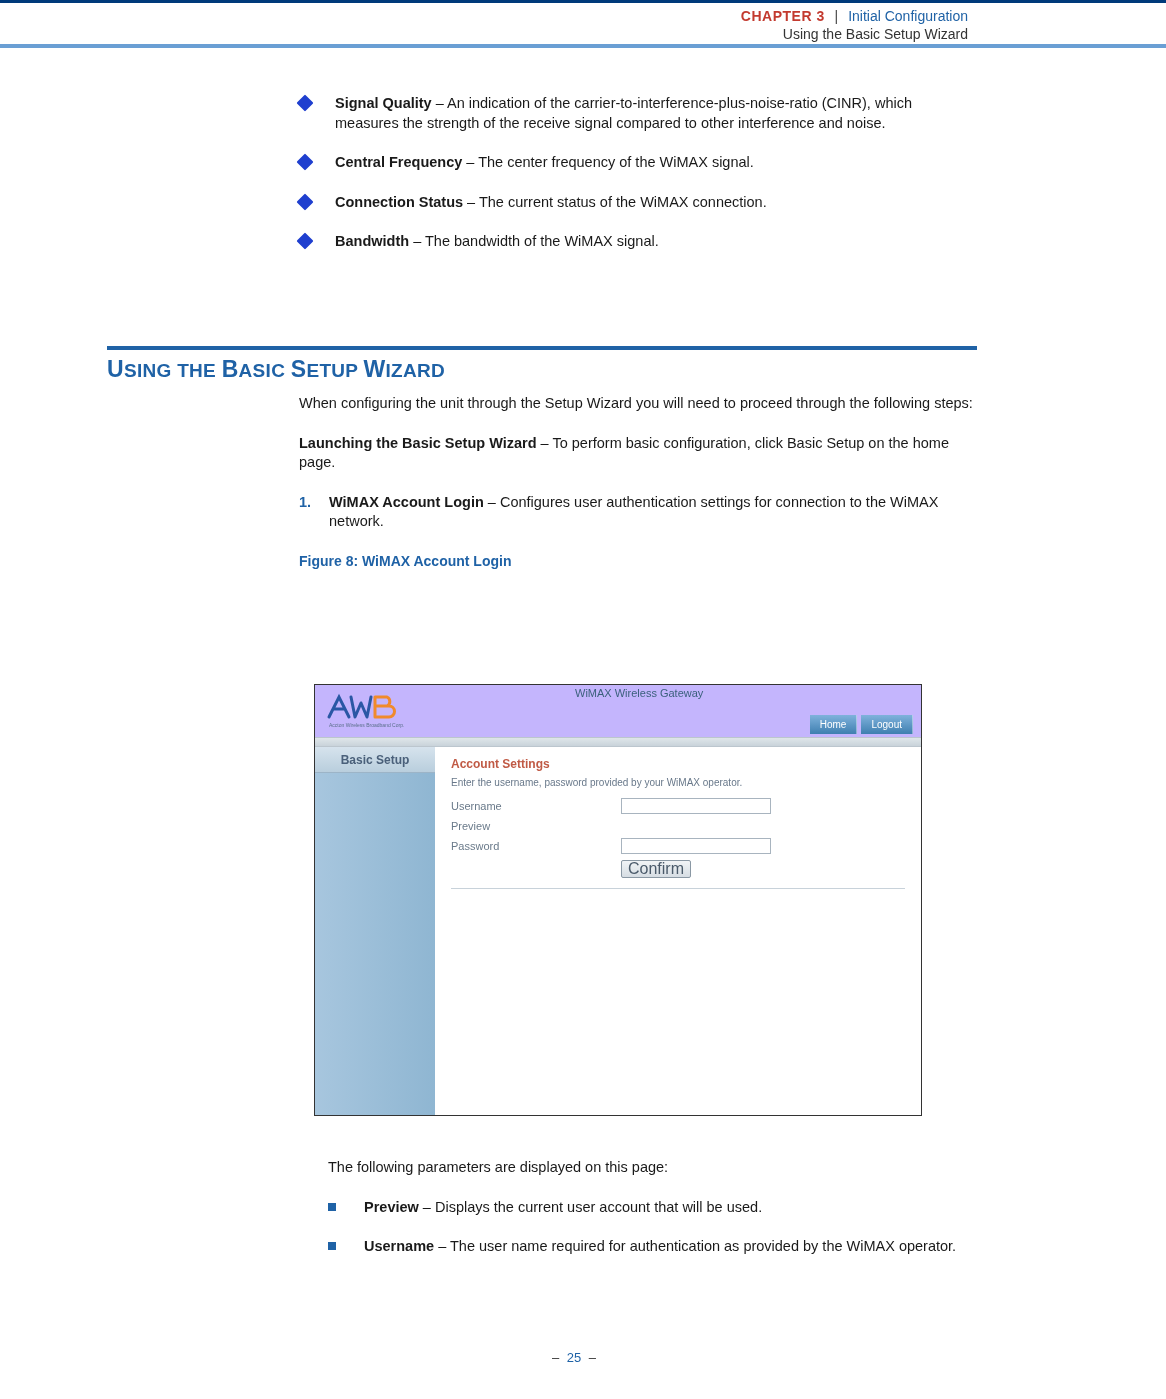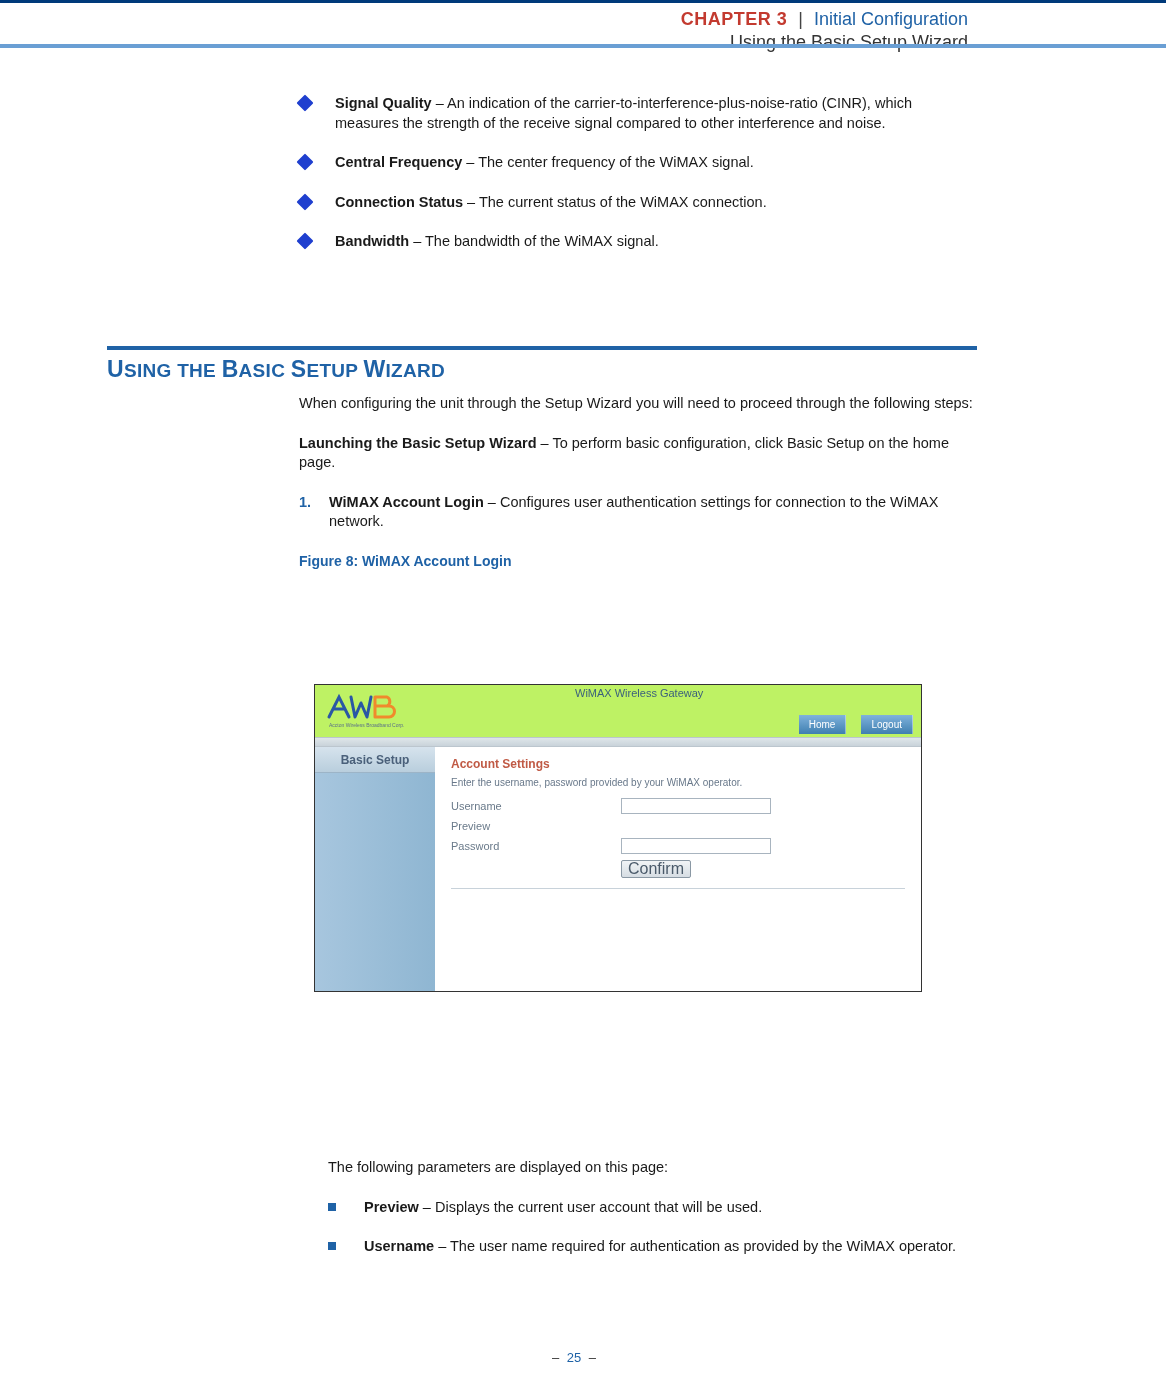--- a/index.html
+++ b/index.html
@@ -11,21 +11,21 @@
       background: #fff;
     }
     .page {
       position: relative;
       width: 1166px;
       height: 1399px;
     }
     
     .hdr-rule-dark { position: absolute; left: 0; right: 0; top: 0; height: 3px; background: #003a7a; }
     .hdr-rule-light { position: absolute; left: 0; right: 0; top: 44px; height: 4px; background: #6a9fd4; }
-    .hdr-text { position: absolute; top: 8px; right: 198px; text-align: right; font-size: 18px; line-height: 1.25; }
+    .hdr-text { position: absolute; top: 8px; right: 198px; text-align: right; font-size: 14px; line-height: 1.25; }
     .hdr-chap { color: #c33a2f; font-weight: bold; font-variant: small-caps; letter-spacing: .5px; }
     .hdr-sep { color: #444; padding: 0 6px; }
     .hdr-sub1 { color: #1f62a6; }
     .hdr-sub2 { color: #333; }
     
     .content1 { position: absolute; left: 299px; top: 94px; width: 676px; }
     .diamond-item { position: relative; padding-left: 36px; margin-bottom: 20px; line-height: 1.35; }
     .diamond-bullet { position: absolute; left: 0; top: 3px; width: 12px; height: 12px; transform: rotate(45deg); background: #1f3fcf; border-radius: 1px; }
     .term { font-weight: bold; }
     
@@ -34,28 +34,28 @@
     .sect-title .cap { font-size: 23px; }
     
     .content2 { position: absolute; left: 299px; top: 394px; width: 676px; line-height: 1.35; }
     .para { margin-bottom: 20px; }
     .ol-item { position: relative; padding-left: 30px; margin-bottom: 20px; }
     .ol-num { position: absolute; left: 0; top: 0; font-weight: bold; color: #1f62a6; }
     .fig-caption { font-weight: bold; color: #1f62a6; font-size: 14px; margin-bottom: 6px; }
     
     .shot {
       position: absolute; left: 314px; top: 684px;
-      width: 608px; height: 308px;
-      border: 1px solid #333; background: #bef264;
+      width: 608px; height: 432px;
+      border: 1px solid #333; background: #c4b5fd;
       overflow: hidden;
       font-family: Arial, sans-serif;
     }
     .shot-logo { position: absolute; left: 10px; top: 6px; width: 90px; height: 40px; }
     .shot-title-top { position: absolute; left: 260px; top: 2px; font-size: 11px; color: #3b607c; white-space: nowrap; }
-    .shot-btns { position: absolute; right: 8px; top: 30px; display: flex; gap: 15px; }
+    .shot-btns { position: absolute; right: 8px; top: 30px; display: flex; gap: 4px; }
     .shot-btn { background: linear-gradient(#7fb2dc,#3f7fb0); color: #fff; font-size: 10px; padding: 4px 10px; border-right: 1px solid rgba(255,255,255,.4); }
     .shot-topbar { position: absolute; left: 0; right: 0; top: 52px; height: 10px; background: linear-gradient(#dfe6ea,#c9d3da); border-top: 1px solid #bcc6ce; border-bottom: 1px solid #bcc6ce; }
     .shot-side { position: absolute; left: 0; top: 62px; bottom: 0; width: 120px; background: linear-gradient(90deg,#a7c6de,#8fb6d2); }
     .shot-side-tab { position: absolute; left: 0; top: 0; width: 120px; height: 26px; background: linear-gradient(#d6e3ed,#b9cedd); border-bottom: 1px solid #9cb4c7; color: #4a607a; font-weight: bold; font-size: 12px; line-height: 26px; text-align: center; }
     .shot-main { position: absolute; left: 120px; top: 62px; right: 0; bottom: 0; background: #fff; padding: 10px 16px; }
     .shot-acct { color: #c05a45; font-weight: bold; font-size: 12px; margin-bottom: 6px; }
     .shot-help { color: #68788a; font-size: 10px; margin-bottom: 10px; }
     .shot-row { display: flex; align-items: center; margin-bottom: 6px; font-size: 11px; color: #6a7a8a; }
     .shot-lbl { width: 170px; }
     .shot-input { width: 150px; height: 16px; border: 1px solid #a8b4bf; background: #fff; }

